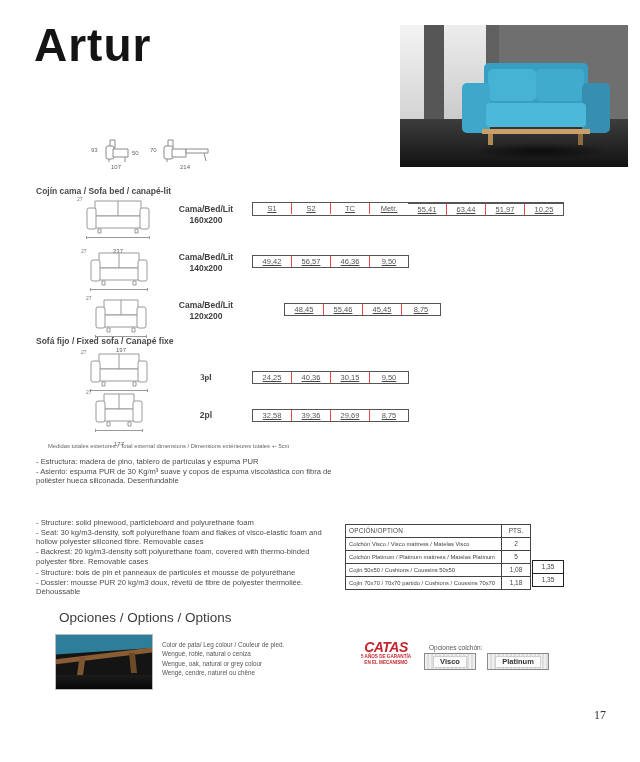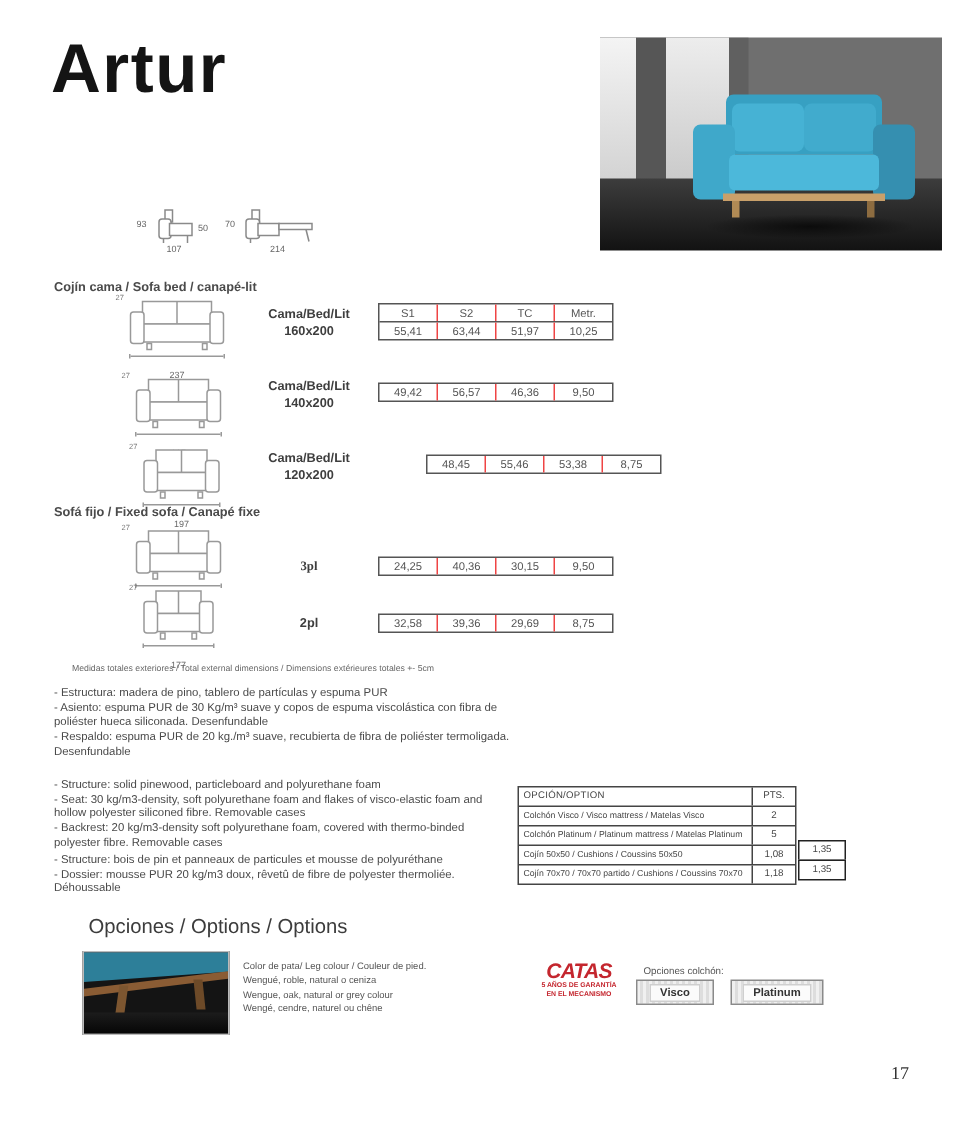--- a/index.html
+++ b/index.html
@@ -44,21 +44,21 @@
   .back-h{position:absolute;left:-9px;top:-3px;font-size:5px;color:#777;}
   .measure{margin-top:1px;text-align:center;}
   .mline{height:3px;border-left:1px solid #999;border-right:1px solid #999;position:relative;}
   .mline-i{position:absolute;left:0;right:0;top:1px;border-top:1px solid #999;}
   .measure span{font-size:6px;color:#666;}
 
   .row-label{position:absolute;width:86px;text-align:center;font-weight:bold;color:#3e3e3e;
              font-size:8.5px;line-height:10.5px;}
 
   
-  .vtable{position:absolute;left:252px;display:flex;flex-direction:column;border:1px solid #555;background:#fff;}
+  .vtable{position:absolute;left:252px;display:flex;flex-direction:row;border:1px solid #555;background:#fff;text-decoration:underline;}
   .vrow{display:flex;}
   .vrow + .vrow{border-top:1px solid #555;}
   .vcell{width:38px;height:11px;font-size:7.5px;line-height:11px;text-align:center;color:#555;}
   .vcell + .vcell{border-left:1px solid #ef4444;}
 
   .note{position:absolute;left:48px;top:443px;font-size:5.8px;color:#666;}
 
   .desc{position:absolute;left:36px;width:306px;font-size:7.6px;line-height:9.7px;color:#4a4a4a;}
 
   .opt-head{position:absolute;left:36px;top:610px;font-size:13.5px;color:#3c3c3c;margin-left:23px;}
@@ -238,21 +238,21 @@
       <span>197</span></div>
   </div>
   <div class="row-label" style="left:163px;top:300px;">
     <div>Cama/Bed/Lit</div>
     <div>120x200</div>
   </div>
   <div class="vtable" style="top:303px;margin-left:32px;">
     <div class="vrow">
       <div class="vcell">48,45</div>
       <div class="vcell">55,46</div>
-      <div class="vcell">53,38</div>
+      <div class="vcell">45,45</div>
       <div class="vcell">8,75</div>
     </div>
   </div>
 
   <div class="sec-head" style="top:336px;">Sofá fijo / Fixed sofa / Canapé fixe</div>
 
   <div class="rowdiag" style="left:90px;top:352px;width:58px;">
     <span class="back-h">27</span>
     <svg class="diag" width="58" height="36" viewBox="0 0 58 36">
       <rect x="9" y="2" width="40" height="15" fill="#fff" stroke="#999"></rect>
@@ -306,21 +306,20 @@
       <div class="vcell">29,69</div>
       <div class="vcell">8,75</div>
     </div>
   </div>
 
   <div class="note">Medidas totales exteriores / Total external dimensions / Dimensions extérieures totales +- 5cm</div>
 
   <div class="desc" style="top:457px;">
     <div>- Estructura: madera de pino, tablero de partículas y espuma PUR</div>
     <div>- Asiento: espuma PUR de 30 Kg/m³ suave y copos de espuma viscolástica con fibra de poliéster hueca siliconada. Desenfundable</div>
-    <div>- Respaldo: espuma PUR de 20 kg./m³ suave, recubierta de fibra de poliéster termoligada. Desenfundable</div>
   </div>
   <div class="desc" style="top:518px;">
     <div>- Structure: solid pinewood, particleboard and polyurethane foam</div>
     <div>- Seat: 30 kg/m3-density, soft polyurethane foam and flakes of visco-elastic foam and hollow polyester siliconed fibre. Removable cases</div>
     <div>- Backrest: 20 kg/m3-density soft polyurethane foam, covered with thermo-binded polyester fibre. Removable cases</div>
   </div>
   <div class="desc" style="top:568px;">
     <div>- Structure: bois de pin et panneaux de particules et mousse de polyuréthane</div>
     <div>- Dossier: mousse PUR 20 kg/m3 doux, rêvetû de fibre de polyester thermoliée. Déhoussable</div>
   </div>

